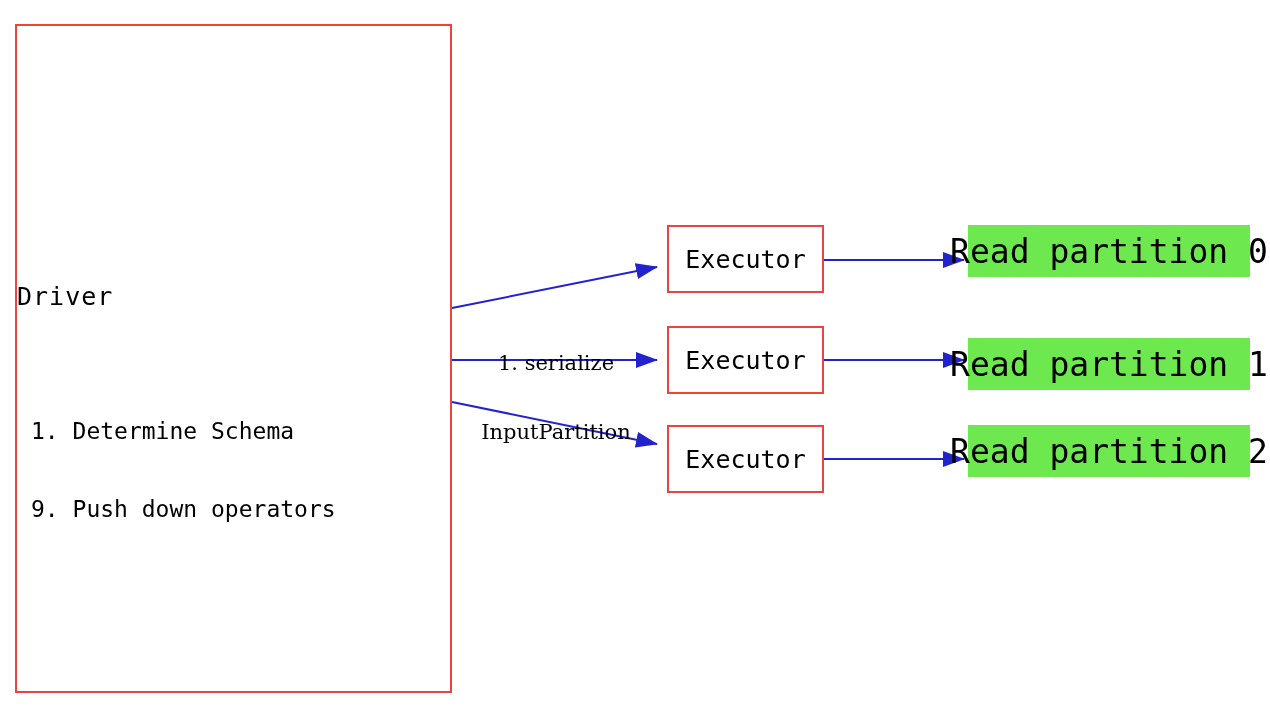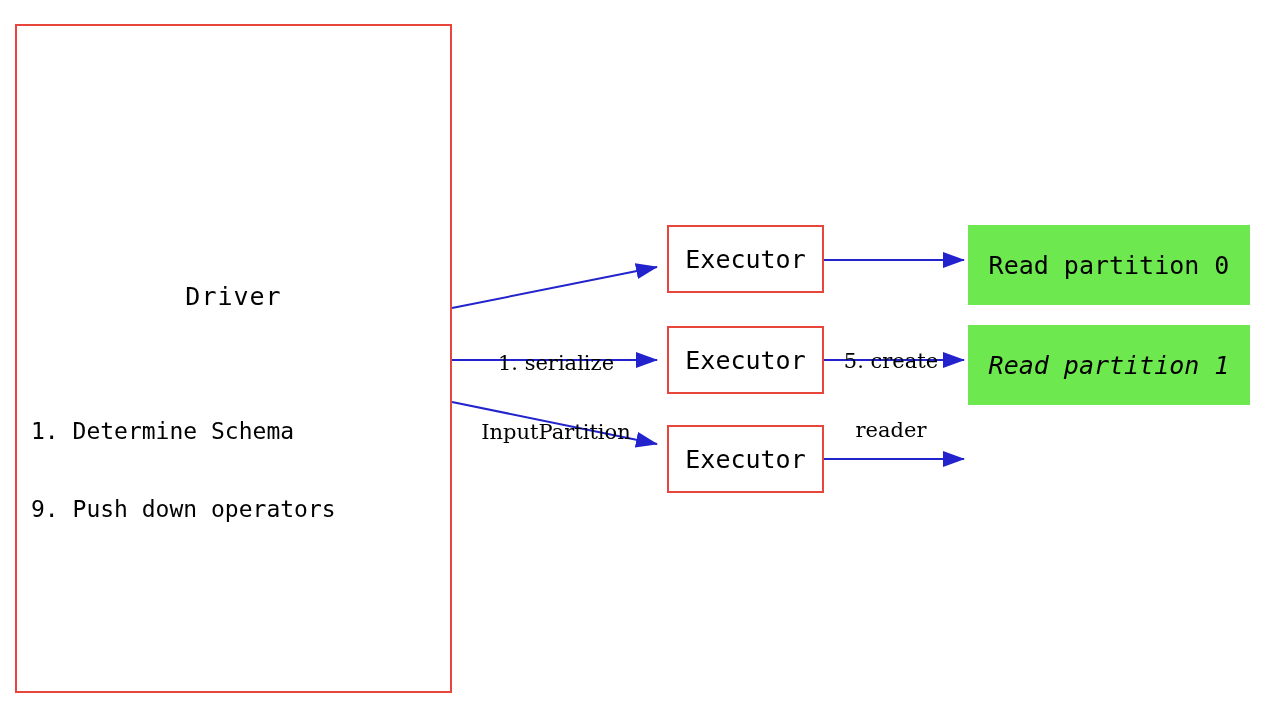--- a/index.html
+++ b/index.html
@@ -28,21 +28,21 @@
 
   .driver-box {
     left: 15px; top: 24px;
     width: 437px; height: 669px;
     z-index: 2;
   }
   .driver-title {
     position: absolute;
     left: 0; top: 256px;
     width: 100%;
-    text-align: center;
+    text-align: left;
     font-size: 25px;
     letter-spacing: 1px;
     white-space: pre;
   }
   .driver-steps {
     position: absolute;
     left: 14px; top: 340px;
     font-size: 23px;
     line-height: 26px;
     white-space: pre;
@@ -58,32 +58,32 @@
     font-size: 25px;
     white-space: pre;
     margin-left: 7px;
   }
   .exec-0 { top: 225px; }
   .exec-1 { top: 326px; }
   .exec-2 { top: 425px; }
 
   .partition-box {
     left: 968px;
-    width: 282px; height: 80px;
+    width: 282px; height: 52px;
     background: #6ee84f;
     border: none;
     z-index: 2;
     display: flex;
     align-items: center;
     justify-content: center;
-    font-size: 25px;
+    font-size: 33px;
     white-space: pre;
   }
   .part-0 { top: 225px; }
-  .part-1 { top: 325px; font-style: italic; }
+  .part-1 { top: 338px; }
   .part-2 { top: 425px; }
 
   .arrow-layer {
     position: absolute;
     left: 0; top: 0;
     width: 1270px; height: 710px;
     z-index: 1;
     pointer-events: none;
   }
 
@@ -135,23 +135,22 @@
   <div class="box red-border executor-box exec-2">
     <span>Executor</span>
   </div>
 
   <div class="box partition-box part-0">
     <span>Read partition 0</span>
   </div>
   <div class="box partition-box part-1">
     <span>Read partition 1</span>
   </div>
+  <div class="box partition-box part-2">
+    <span>Read partition 2</span>
+  </div>
 
   <div class="edge-label label-serialize">
     <div>1. serialize</div>
     <div>InputPartition</div>
   </div>
-  <div class="edge-label label-reader">
-    <div>5. create</div>
-    <div>reader</div>
-  </div>
 
 </div>
 
 </body></html>

